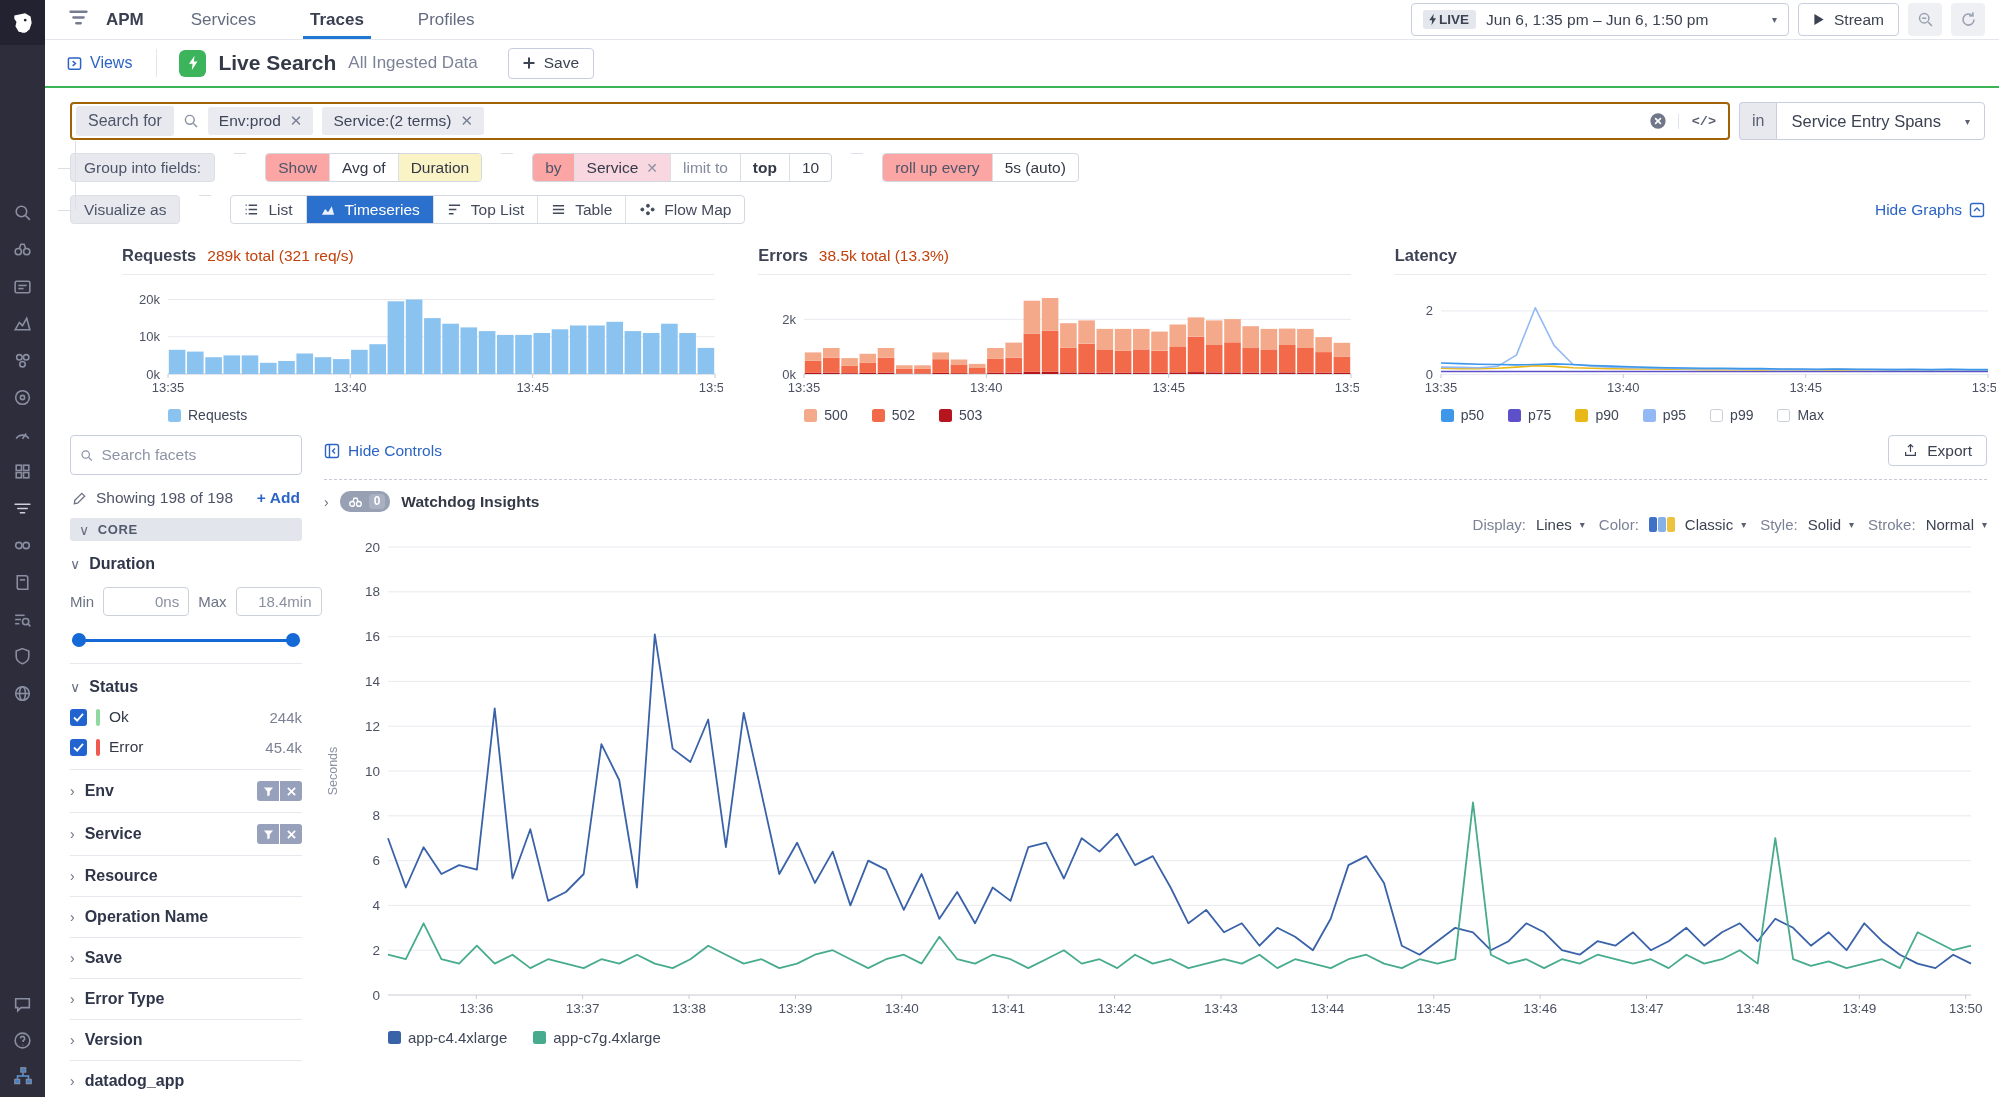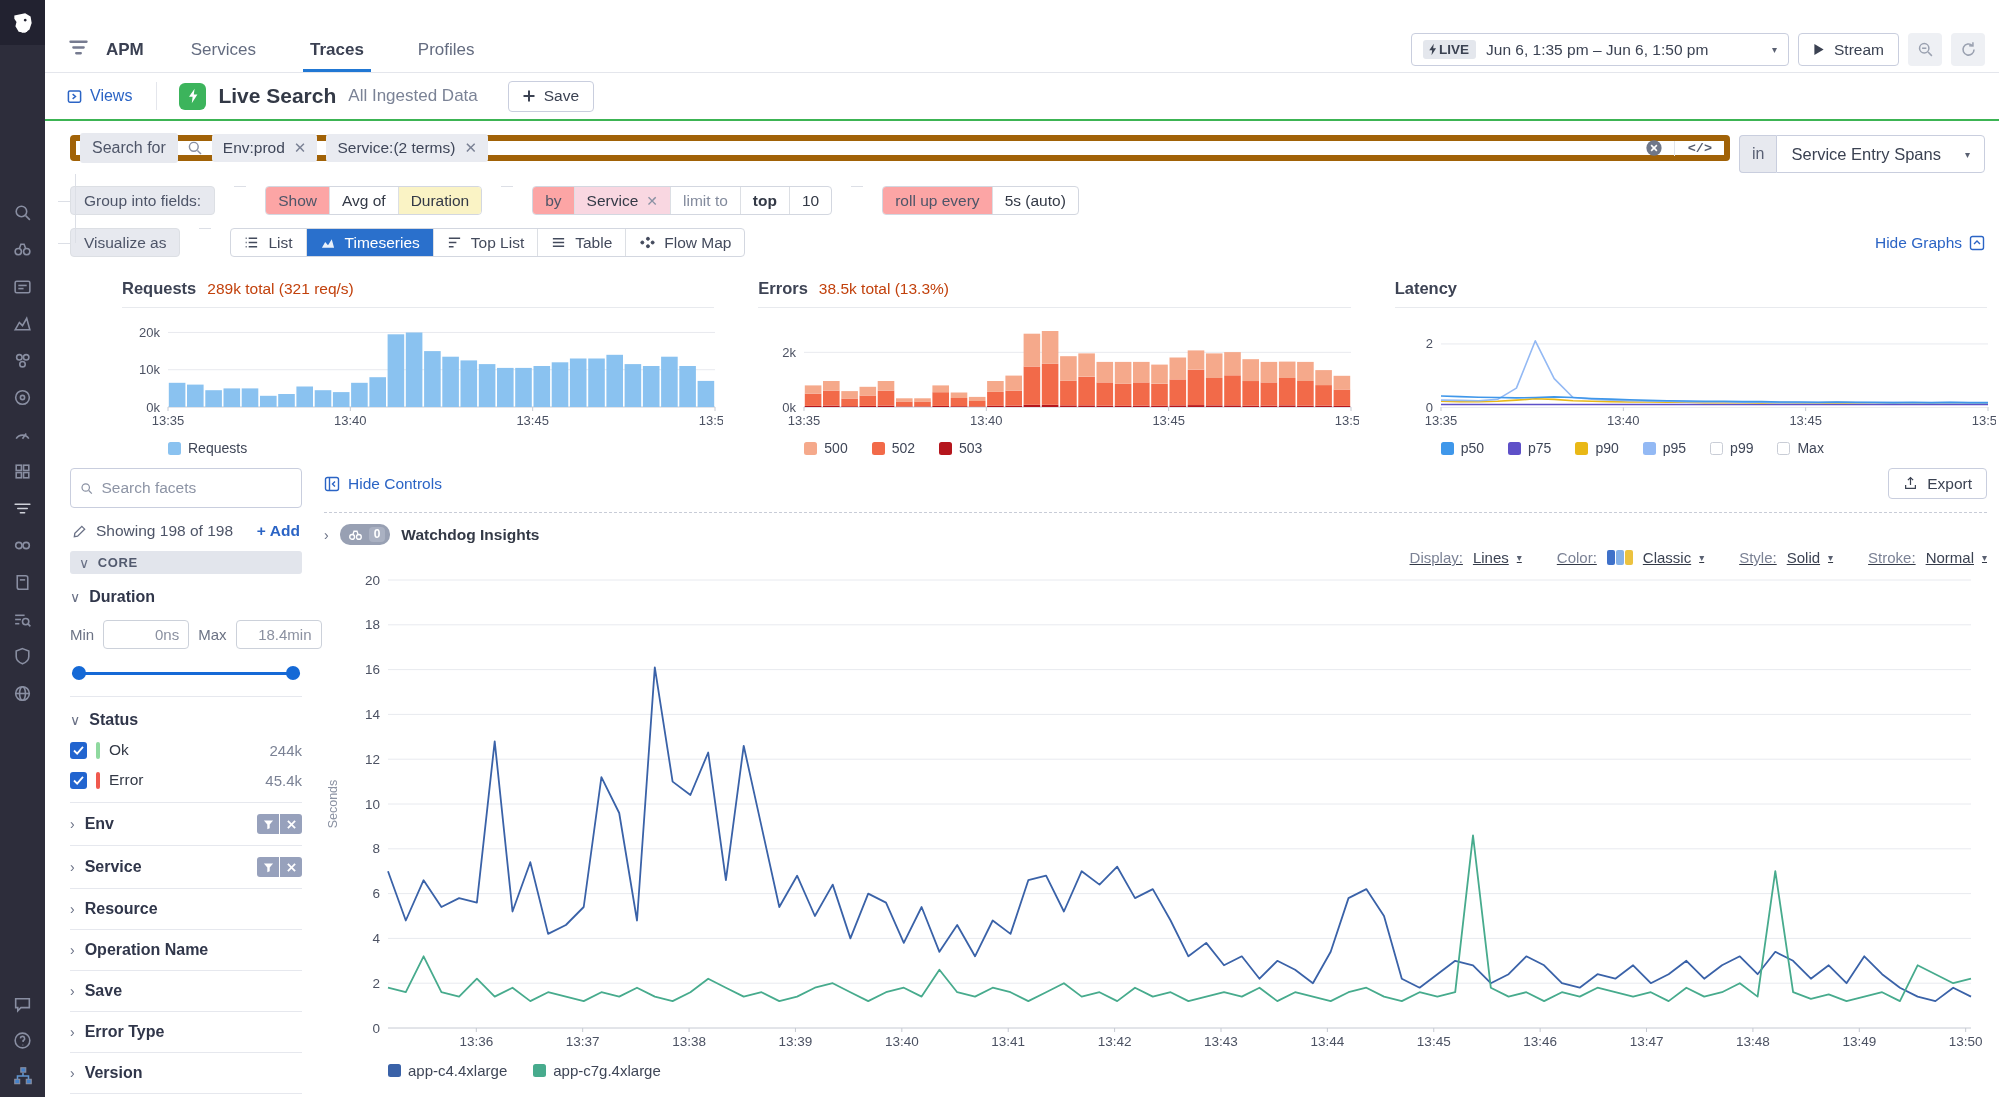--- a/index.html
+++ b/index.html
@@ -11,22 +11,22 @@
   .rail { width:45px; flex-shrink:0; background:#2d2d3b; display:flex; flex-direction:column; align-items:center; }
   .logo { width:45px; height:45px; background:#222230; display:grid; place-items:center; flex-shrink:0; }
   .rail-icons { display:flex; flex-direction:column; gap:15px; margin-top:156px; }
   .rail-ic { width:22px; height:22px; display:grid; place-items:center; opacity:.85; cursor:pointer; }
   .rail-ic svg { stroke:#9aa0b4; }
   .rail-ic.active svg { stroke:#eceef5; }
   .rail-bottom { margin-top:auto; margin-bottom:10px; display:flex; flex-direction:column; gap:14px; }
 
   
   .content { flex:1; display:flex; flex-direction:column; min-width:0; }
-  .topbar { height:46px; flex-shrink:0; display:flex; align-items:center; justify-content:space-between;
-    padding:0 14px 0 22px; border-bottom:1px solid #e4e6ec;margin-top:27px; }
+  .topbar { height:40px; flex-shrink:0; display:flex; align-items:center; justify-content:space-between;
+    padding:0 14px 0 22px; border-bottom:1px solid #e4e6ec; }
   .nav-left { display:flex; align-items:center; height:100%; }
   .nav { display:flex; height:100%; }
   .nav-item { padding:0 27px; display:flex; align-items:center; font-size:17px; color:#646c80; position:relative; cursor:pointer; }
   .nav-item.brand { font-weight:700; color:#3a4052; padding:0 20px 0 16px; }
   .nav-item.active { color:#3a4052; font-weight:600; }
   .nav-item.active::after { content:""; position:absolute; left:20px; right:20px; bottom:0; height:3px; background:#2178d4; }
   .nav-right { display:flex; align-items:center; gap:9px; }
   .timepicker { height:33px; border:1px solid #c9cede; border-radius:4px; display:flex; align-items:center;
     gap:10px; padding:0 11px; width:378px; background:#fff; cursor:pointer; }
   .live-badge { background:#e4e7ed; border-radius:3px; font-size:13.5px; font-weight:700; color:#3b4252;
@@ -45,21 +45,21 @@
   .title-group { display:flex; align-items:center; gap:12px; margin-left:22px; }
   .bolt-badge { width:27px; height:27px; border-radius:6px; background:#3cb45c; display:grid; place-items:center; }
   .ls-title { font-size:21px; font-weight:700; color:#333946; }
   .ls-sub { font-size:17px; color:#7b8396; }
   .save-btn { height:31px; margin-left:18px; }
 
   
   .query { padding:14px 14px 8px 25px; position:relative; flex-shrink:0; }
   .query::after { content:""; position:absolute; left:30px; top:53px; height:69px; border-left:1px solid #dcdfe6; }
   .search-row { display:flex; gap:9px; }
-  .search-box { flex:1; height:26px; border:6px solid #a16207; border-radius:4px; display:flex; align-items:center;
+  .search-box { flex:1; height:38px; border:2px solid #a16207; border-radius:4px; display:flex; align-items:center;
     padding:0 12px 0 4px; gap:9px; background:#fff;text-align:right; }
   .sf-chip { background:#e7e9ef; border-radius:3px; height:30px; display:flex; align-items:center;
     padding:0 12px; font-size:16px; color:#4e5568; flex-shrink:0; }
   .pill { background:#e9ebf1; border-radius:3px; height:28px; display:flex; align-items:center; gap:9px;
     padding:0 11px; font-size:15.5px; color:#3f4659; cursor:pointer; }
   .pill .x { color:#7a8194; font-size:15px; }
   .sb-right { margin-left:auto; display:flex; align-items:center; gap:11px; }
   .code-btn { font-family:"Liberation Mono", monospace; font-size:13.5px; color:#565d6f; font-weight:700;
     padding-left:13px; border-left:1px solid #e1e4ea; cursor:pointer; }
   .scope { display:flex; height:38px; flex-shrink:0; cursor:pointer; }
@@ -134,21 +134,21 @@
   .fbtn:last-child { border-radius:0 3px 3px 0; }
 
   .maincol { flex:1; min-width:0; display:flex; flex-direction:column; }
   .mainhead { display:flex; align-items:center; justify-content:space-between; }
   .hide-controls { color:#2b64c5; font-size:15.5px; display:flex; gap:8px; align-items:center; cursor:pointer; }
   .export-btn { height:31px; }
   .watchdog { margin-top:13px; border-top:1px dashed #c8ccd7; padding-top:11px; display:flex; align-items:center; gap:11px; cursor:pointer; }
   .wd-badge { background:#98a0b3; border-radius:10px; height:21px; display:flex; align-items:center; gap:6px; padding:0 5px 0 8px; }
   .wd-zero { background:#aab1c2; border-radius:4px; font-size:12px; font-weight:700; color:#fff; padding:0 5px; height:15px; line-height:15px; }
   .wd-label { font-size:15.5px; font-weight:700; color:#333946; }
-  .controls-row { display:flex; justify-content:flex-end; gap:35px; margin-top:4px; font-size:15px; align-items:center;text-decoration:underline; }
+  .controls-row { display:flex; justify-content:flex-end; gap:14px; margin-top:4px; font-size:15px; align-items:center; }
   .ctl { display:flex; gap:10px; align-items:center; cursor:pointer; }
   .ctl .lab { color:#7b8295; }
   .ctl .val { color:#3b4252; display:flex; gap:8px; align-items:center; }
   .swatch3 { display:flex; gap:1px; }
   .swatch3 span { width:8px; height:15px; border-radius:2px; display:block; }
   .main-legend { padding-left:64px; display:flex; gap:26px; margin-top:0; }
   .main-legend .legend-item { font-size:15px; }
   svg text { font-family:"Liberation Sans", sans-serif; }
 </style>
 </head>

